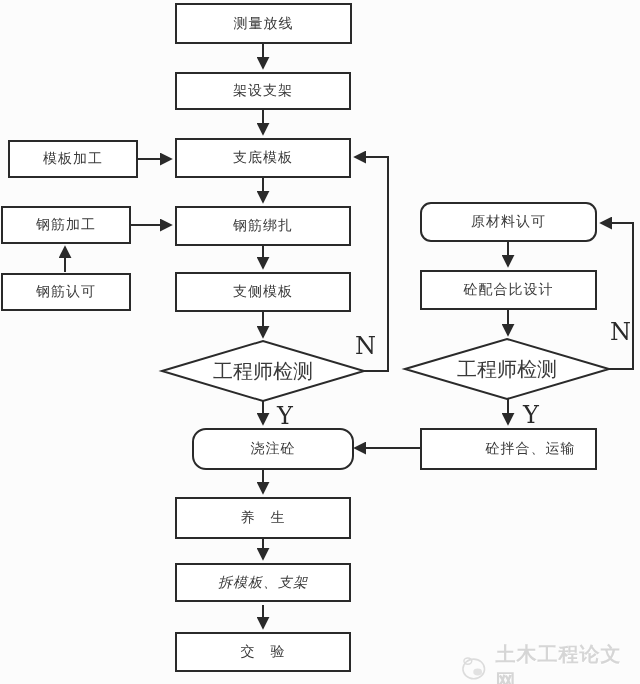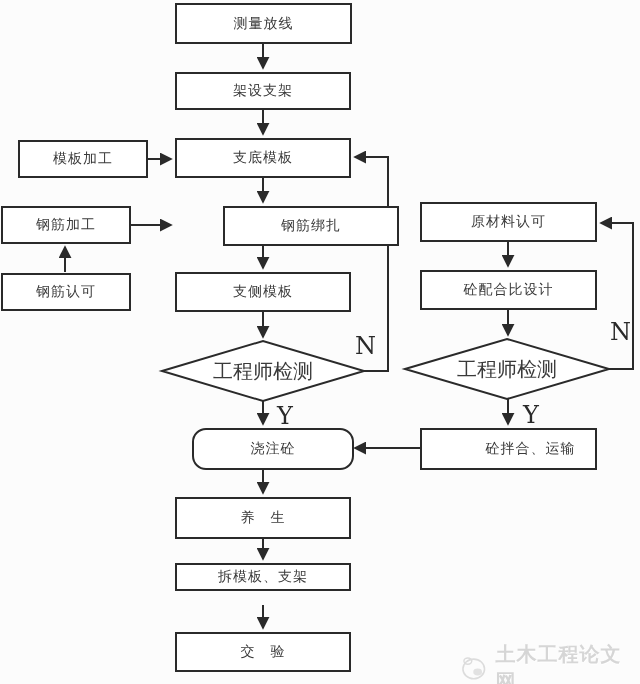--- a/index.html
+++ b/index.html
@@ -105,50 +105,50 @@
 
   <div class="node" style="left:175px; top:3px;   width:177px; height:41px;">
       <span>测量放线</span>
     </div>
   <div class="node" style="left:175px; top:72px;  width:176px; height:38px;">
       <span>架设支架</span>
     </div>
   <div class="node" style="left:175px; top:138px; width:176px; height:40px;">
       <span>支底模板</span>
     </div>
-  <div class="node" style="left:175px; top:206px; width:176px; height:40px;margin-left:48px;">
+  <div class="node" style="left:175px; top:206px; width:176px; height:40px;">
       <span>钢筋绑扎</span>
     </div>
   <div class="node" style="left:175px; top:272px; width:176px; height:40px;">
       <span>支侧模板</span>
     </div>
   <div class="node" style="left:192px; top:428px; width:162px; height:42px;border-radius:14px;">
       <span>浇注砼</span>
     </div>
   <div class="node" style="left:175px; top:497px; width:176px; height:42px;">
       <span>养　生</span>
     </div>
-  <div class="node" style="left:175px; top:563px; width:176px; height:28px;">
+  <div class="node" style="left:175px; top:563px; width:176px; height:39px;font-style:italic;">
       <span>拆模板、支架</span>
     </div>
   <div class="node" style="left:175px; top:632px; width:176px; height:40px;justify-content:center;">
       <span>交　验</span>
     </div>
 
-  <div class="node" style="left:18px;   top:140px; width:130px; height:38px;">
+  <div class="node" style="left:8px;   top:140px; width:130px; height:38px;">
       <span>模板加工</span>
     </div>
   <div class="node" style="left:1px;   top:206px; width:130px; height:38px;">
       <span>钢筋加工</span>
     </div>
   <div class="node" style="left:1px;   top:273px; width:130px; height:38px;">
       <span>钢筋认可</span>
     </div>
 
-  <div class="node" style="left:420px; top:202px; width:177px; height:40px;">
+  <div class="node" style="left:420px; top:202px; width:177px; height:40px;border-radius:11px;">
       <span>原材料认可</span>
     </div>
   <div class="node" style="left:420px; top:270px; width:177px; height:40px;">
       <span>砼配合比设计</span>
     </div>
   <div class="node" style="left:420px; top:428px; width:177px; height:42px;padding-left:44px;">
       <span>砼拌合、运输</span>
     </div>
 
   <div class="diamond-label" style="left:163px; top:356px; width:200px; height:30px;">

